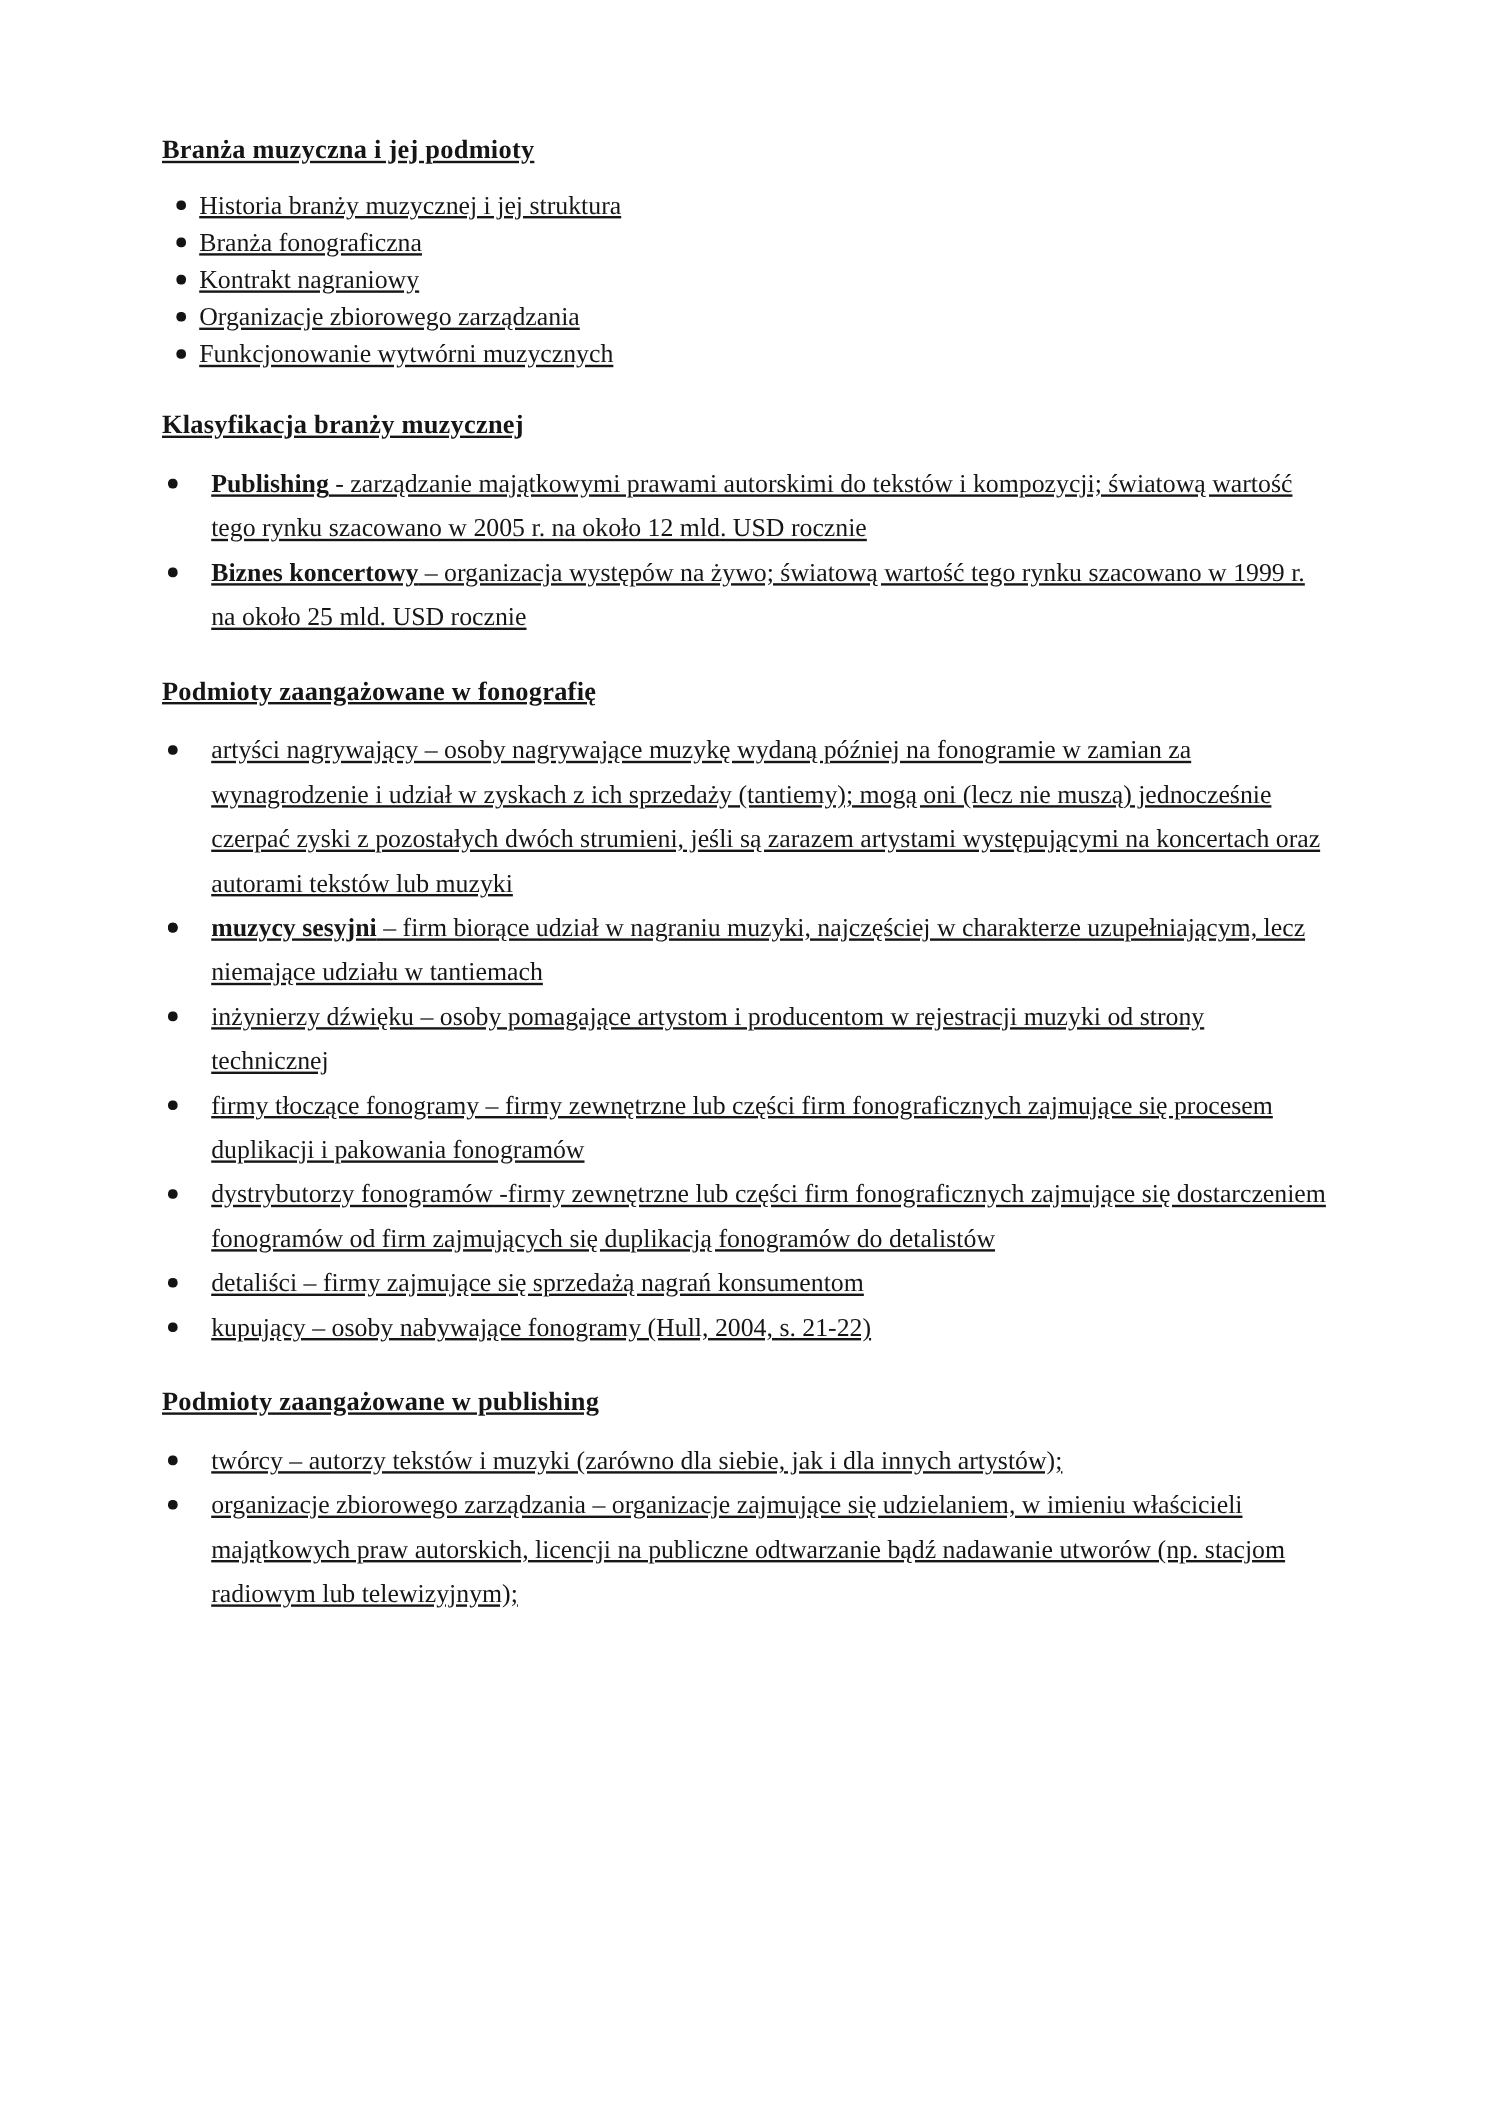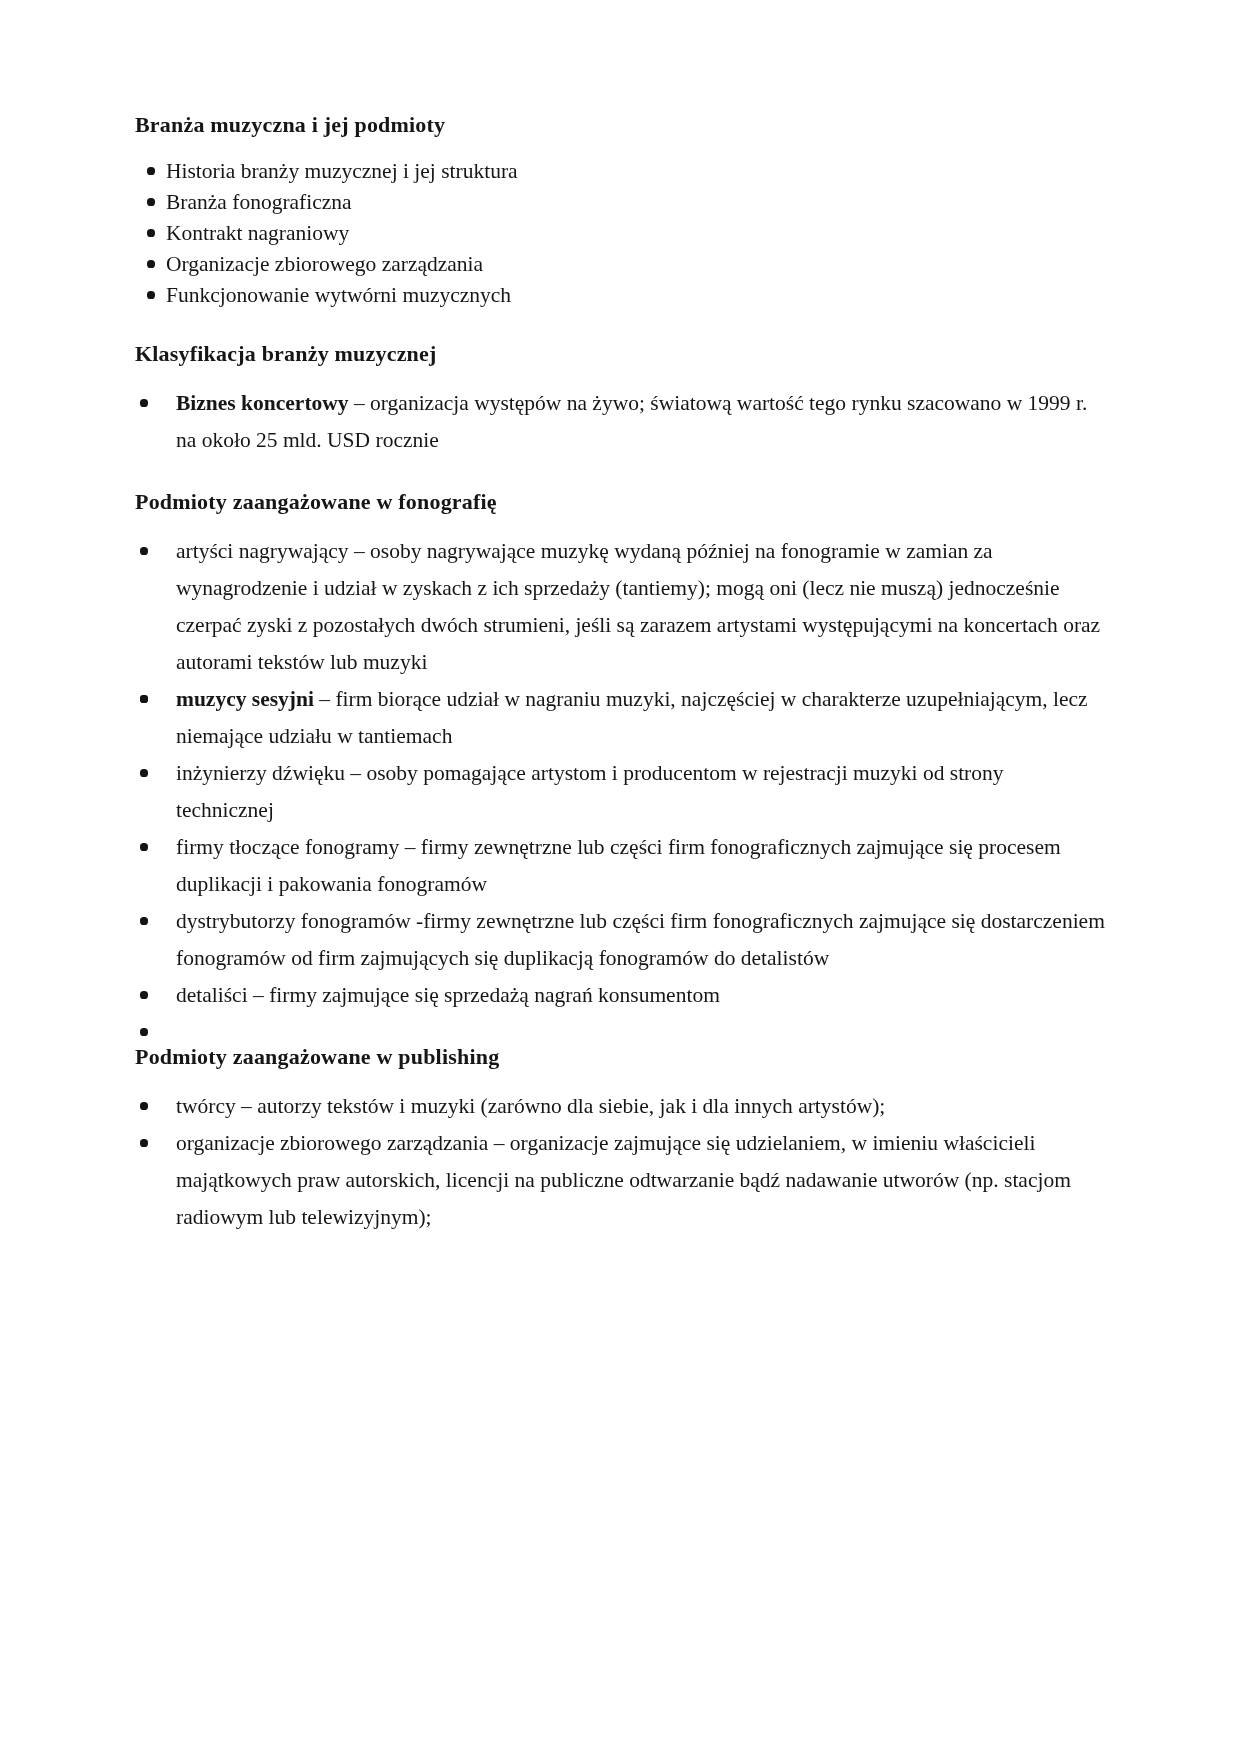--- a/index.html
+++ b/index.html
@@ -8,20 +8,21 @@
     box-sizing: border-box;
     width: 1240px;
     height: 1754px;
     margin: 0 auto;
     background: #ffffff;
     padding: 112px 134px 0 135px;
     font-family: "Liberation Serif", "DejaVu Serif", serif;
     color: #161616;
     font-size: 21.5px;
     overflow: hidden;
+    text-decoration: underline;
   }
   .doc-heading {
     font-size: 22px;
     font-weight: bold;
     line-height: 26px;
     margin: 30px 0 18px 0;
     letter-spacing: 0.2px;
   }
   .doc-heading.first { margin-top: 0; }
   ul.bullets { list-style: none; margin: 0; padding: 0; }
@@ -58,20 +59,23 @@
       <span class="bullet"></span><span class="lead"></span><span>Organizacje zbiorowego zarządzania</span>
     </li>
     <li>
       <span class="bullet"></span><span class="lead"></span><span>Funkcjonowanie wytwórni muzycznych</span>
     </li>
   </ul>
 
   <div class="doc-heading">Klasyfikacja branży muzycznej</div>
   <ul class="bullets spaced">
     <li>
+      <span class="bullet"></span><span class="lead">Publishing</span><span> - zarządzanie majątkowymi prawami autorskimi do tekstów i kompozycji; światową wartość tego rynku szacowano w 2005 r. na około 12 mld. USD rocznie</span>
+    </li>
+    <li>
       <span class="bullet"></span><span class="lead">Biznes koncertowy</span><span> – organizacja występów na żywo; światową wartość tego rynku szacowano w 1999 r. na około 25 mld. USD rocznie</span>
     </li>
   </ul>
 
   <div class="doc-heading">Podmioty zaangażowane w fonografię</div>
   <ul class="bullets spaced">
     <li>
       <span class="bullet"></span><span class="lead"></span><span>artyści nagrywający – osoby nagrywające muzykę wydaną później na fonogramie w zamian za wynagrodzenie i udział w zyskach z ich sprzedaży (tantiemy); mogą oni (lecz nie muszą) jednocześnie czerpać zyski z pozostałych dwóch strumieni, jeśli są zarazem artystami występującymi na koncertach oraz autorami tekstów lub muzyki</span>
     </li>
     <li>
@@ -86,21 +90,21 @@
     <li>
       <span class="bullet"></span><span class="lead"></span><span>firmy tłoczące fonogramy – firmy zewnętrzne lub części firm fonograficznych zajmujące się procesem duplikacji i pakowania fonogramów</span>
     </li>
     <li>
       <span class="bullet"></span><span class="lead"></span><span>dystrybutorzy fonogramów -firmy zewnętrzne lub części firm fonograficznych zajmujące się dostarczeniem fonogramów od firm zajmujących się duplikacją fonogramów do detalistów</span>
     </li>
     <li>
       <span class="bullet"></span><span class="lead"></span><span>detaliści – firmy zajmujące się sprzedażą nagrań konsumentom</span>
     </li>
     <li>
-      <span class="bullet"></span><span class="lead"></span>
+      <span class="bullet"></span><span class="lead"></span><span>kupujący – osoby nabywające fonogramy (Hull, 2004, s. 21-22)</span>
     </li>
   </ul>
 
   <div class="doc-heading">Podmioty zaangażowane w publishing</div>
   <ul class="bullets spaced">
     <li>
       <span class="bullet"></span><span class="lead"></span><span>twórcy – autorzy tekstów i muzyki (zarówno dla siebie, jak i dla innych artystów);</span>
     </li>
     <li>
       <span class="bullet"></span><span class="lead"></span><span>organizacje zbiorowego zarządzania – organizacje zajmujące się udzielaniem, w imieniu właścicieli majątkowych praw autorskich, licencji na publiczne odtwarzanie bądź nadawanie utworów (np. stacjom radiowym lub telewizyjnym);</span>

